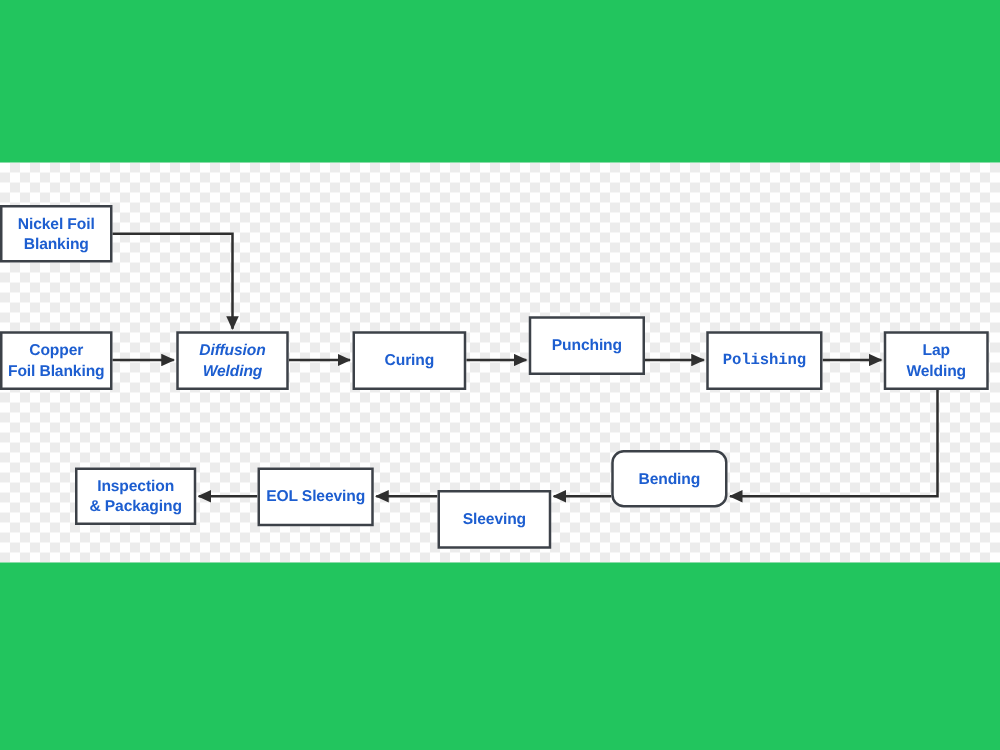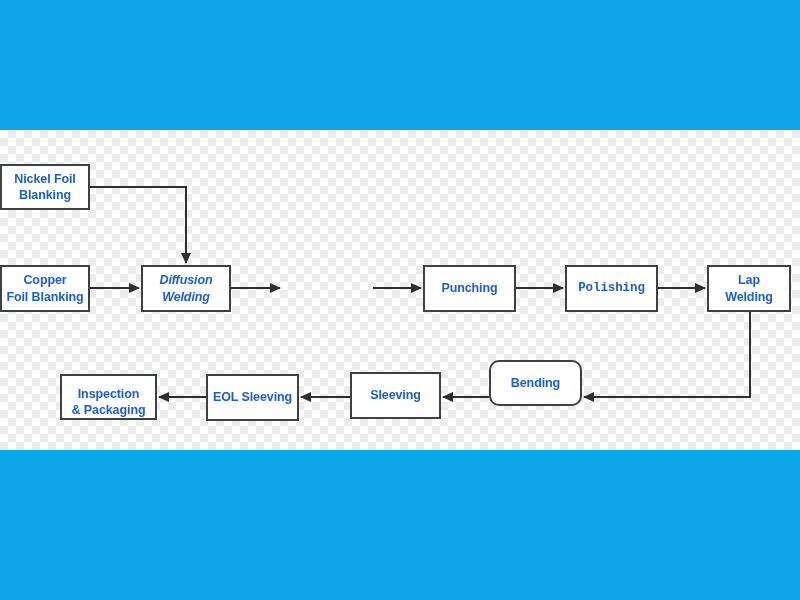--- a/index.html
+++ b/index.html
@@ -5,48 +5,48 @@
   :root{
     --node-text:#1d5ed0;
     --node-border:#3c4148;
     --node-fill:#ffffff;
     --arrow:#2f2f2f;
     --checker-gray:#ececec;
     --checker-light:#ffffff;
   }
   html,body{margin:0;padding:0;background:#ffffff;}
   body{width:800px;height:600px;font-family:"Liberation Sans",sans-serif;}
-  .canvas{position:relative;width:800px;height:600px;overflow:hidden;background:#0ea5e9;}
+  .canvas{position:relative;width:800px;height:600px;overflow:hidden;background:#22c55e;}
   .checker-band{
     position:absolute;left:0;top:130px;width:800px;height:320px;
     background:conic-gradient(var(--checker-gray) 0 25%, var(--checker-light) 0 50%, var(--checker-gray) 0 75%, var(--checker-light) 0);
     background-size:16px 16px;
   }
   .arrows{position:absolute;left:0;top:0;width:800px;height:600px;}
   .arrows path{stroke:var(--arrow);stroke-width:2;fill:none;}
   .node{
     position:absolute;box-sizing:border-box;
     background:var(--node-fill);
     border:2px solid var(--node-border);
     display:flex;align-items:center;justify-content:center;
     text-align:center;color:var(--node-text);
     font-weight:bold;font-size:12.5px;line-height:1.3;
     white-space:pre-line;letter-spacing:-0.1px;
   }
   .n-nickel    {left:0;     top:164px; width:90px; height:46px;}
   .n-copper    {left:0;     top:265px; width:90px; height:47px;}
   .n-diffusion {left:141px; top:265px; width:90px; height:47px;font-style:italic;}
   .n-curing    {left:282px; top:265px; width:91px; height:47px;}
-  .n-punching  {left:423px; top:265px; width:93px; height:47px;}
+  .n-punching  {left:423px; top:253px; width:93px; height:47px;}
   .n-polishing {left:565px; top:265px; width:93px; height:47px;font-family:Liberation Mono, monospace;}
   .n-lap       {left:707px; top:265px; width:84px; height:47px;}
   .n-bending   {left:489px; top:360px; width:93px; height:46px;border-radius:10px;}
-  .n-sleeving  {left:350px; top:372px; width:91px; height:47px;}
+  .n-sleeving  {left:350px; top:392px; width:91px; height:47px;}
   .n-eol       {left:206px; top:374px; width:93px; height:47px;}
-  .n-inspection{left:60px;  top:374px; width:97px; height:46px;align-items:flex-end;}
+  .n-inspection{left:60px;  top:374px; width:97px; height:46px;}
 </style>
 </head>
 <body>
 
 <div class="canvas">
 
   <div class="checker-band"></div>
 
   <svg class="arrows" width="800" height="600" viewBox="0 0 800 600" xmlns="http://www.w3.org/2000/svg">
     <defs>
@@ -71,20 +71,23 @@
 Blanking</span>
   </div>
   <div class="node n-copper">
     <span>Copper
 Foil Blanking</span>
   </div>
   <div class="node n-diffusion">
     <span>Diffusion
 Welding</span>
   </div>
+  <div class="node n-curing">
+    <span>Curing</span>
+  </div>
   <div class="node n-punching">
     <span>Punching</span>
   </div>
   <div class="node n-polishing">
     <span>Polishing</span>
   </div>
   <div class="node n-lap">
     <span>Lap
 Welding</span>
   </div>

